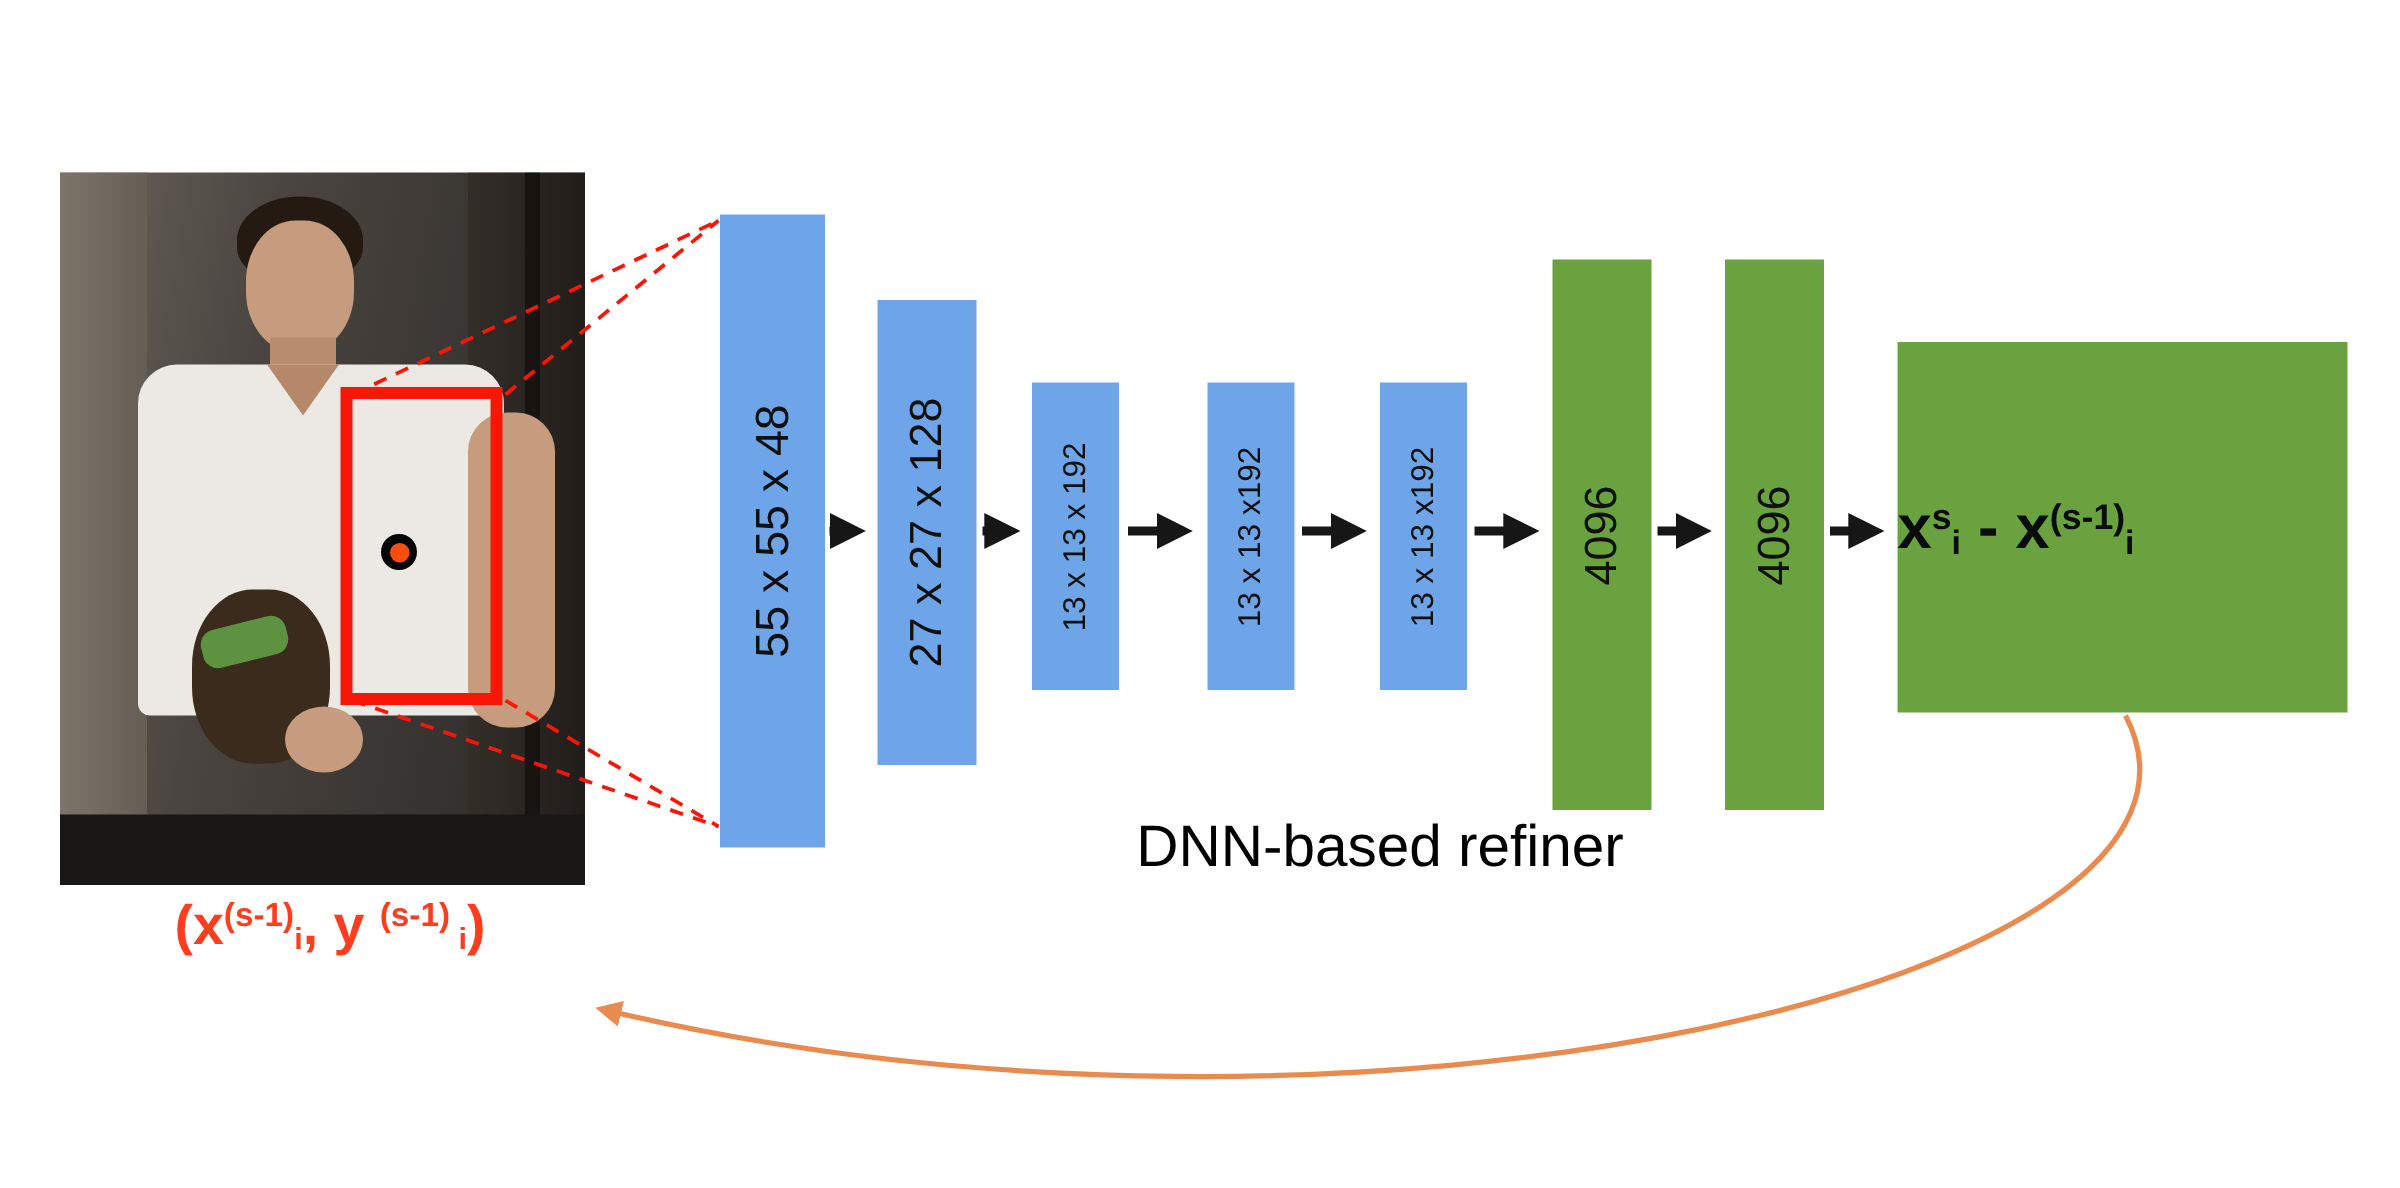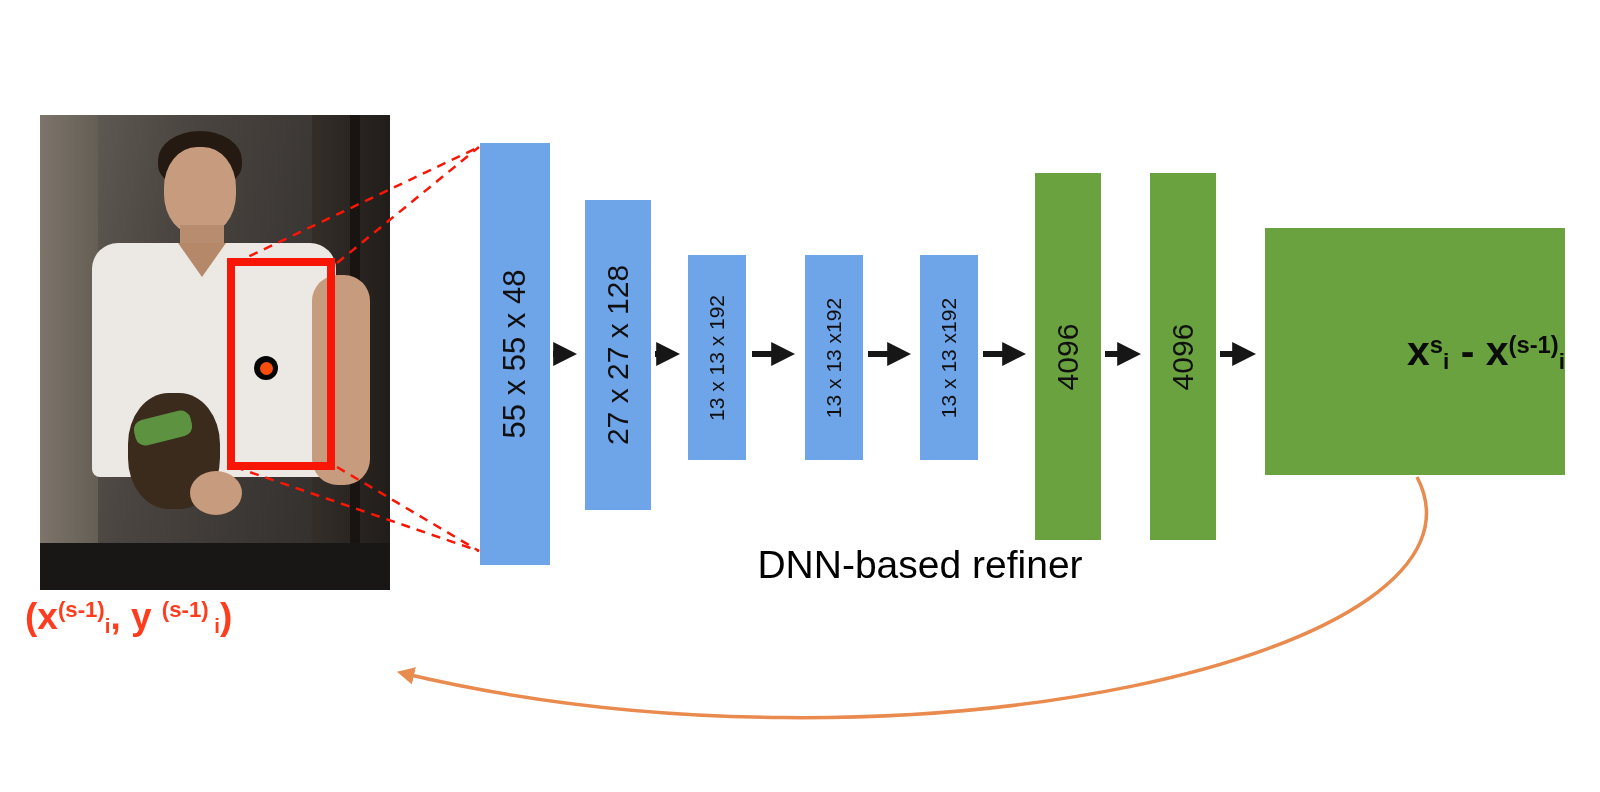--- a/index.html
+++ b/index.html
@@ -56,29 +56,29 @@
   .layer-2 { left: 585px;  top: 200px; width: 66px; height: 310px; }
   .layer-3 { left: 688px;  top: 255px; width: 58px; height: 205px; }
   .layer-4 { left: 805px;  top: 255px; width: 58px; height: 205px; }
   .layer-5 { left: 920px;  top: 255px; width: 58px; height: 205px; }
   .layer-6 { left: 1035px; top: 173px; width: 66px; height: 367px; }
   .layer-7 { left: 1150px; top: 173px; width: 66px; height: 367px; }
 
   
   .obox { position: absolute; left: 1265px; top: 228px; width: 300px; height: 247px;
           background: var(--fc_green, #69a23e); display: flex; flex-direction: column;
-          align-items: flex-end; justify-content: center; gap: 22px; }
+          align-items: flex-start; justify-content: center; gap: 22px; }
   .obox-line { font-size: 41px; font-weight: 600; color: #0b0b0b; white-space: nowrap; }
   .sup { font-size: 58%; vertical-align: 0.52em; font-weight: 600; }
   .sub { font-size: 55%; vertical-align: -0.18em; font-weight: 600; }
 
   
   .refiner-caption { position: absolute; left: 640px; top: 543px; width: 560px;
                      text-align: center; font-size: 39px; color: #000000; }
-  .input-caption { position: absolute; left: 25px; top: 596px; width: 390px; text-align: left;
+  .input-caption { position: absolute; left: 25px; top: 596px; width: 390px; text-align: center;
                    font-size: 37px; font-weight: 600; color: var(--caption_red, #fd3d1e); white-space: nowrap; }
   .input-caption .sup { font-size: 60%; }
   .input-caption .sub { font-size: 55%; }
 
   
   .overlay { position: absolute; left: 0; top: 0; width: 1600px; height: 792px; pointer-events: none; }
   svg .flow { stroke: var(--arrow_black, #161616); stroke-width: 6px; }
   svg .dash { stroke: var(--box_red, #f81606); stroke-width: 2.5px; stroke-dasharray: 9 7; fill: none; }
   svg .feedback { stroke: var(--feedback_orange, #e98a4e); stroke-width: 3.5px; fill: none; }
   #ah-black path { fill: var(--arrow_black, #161616); }

